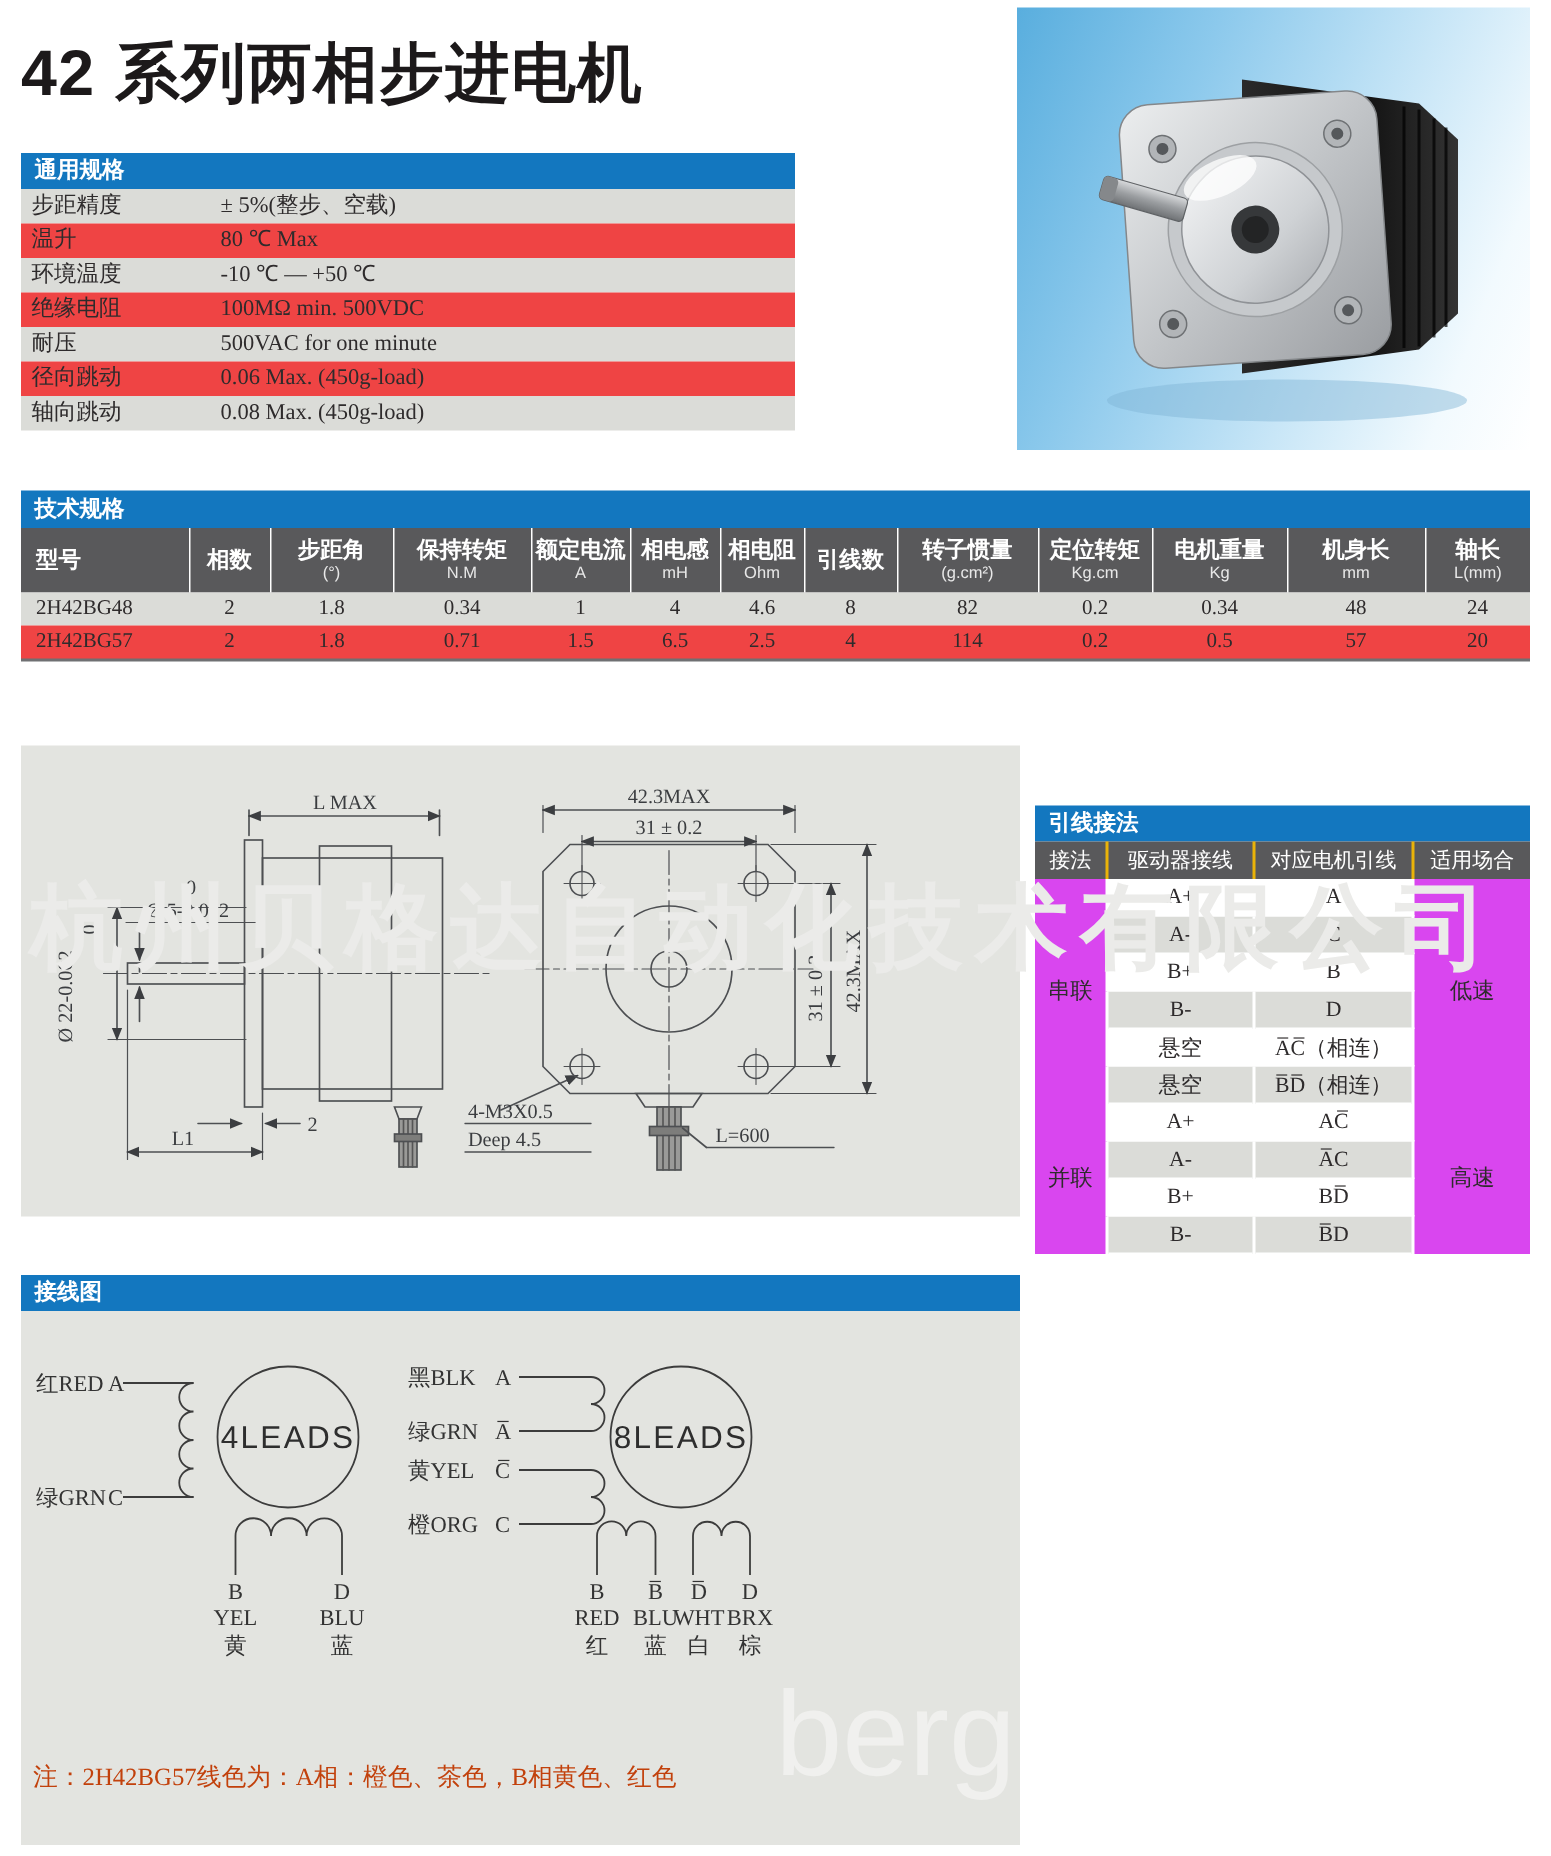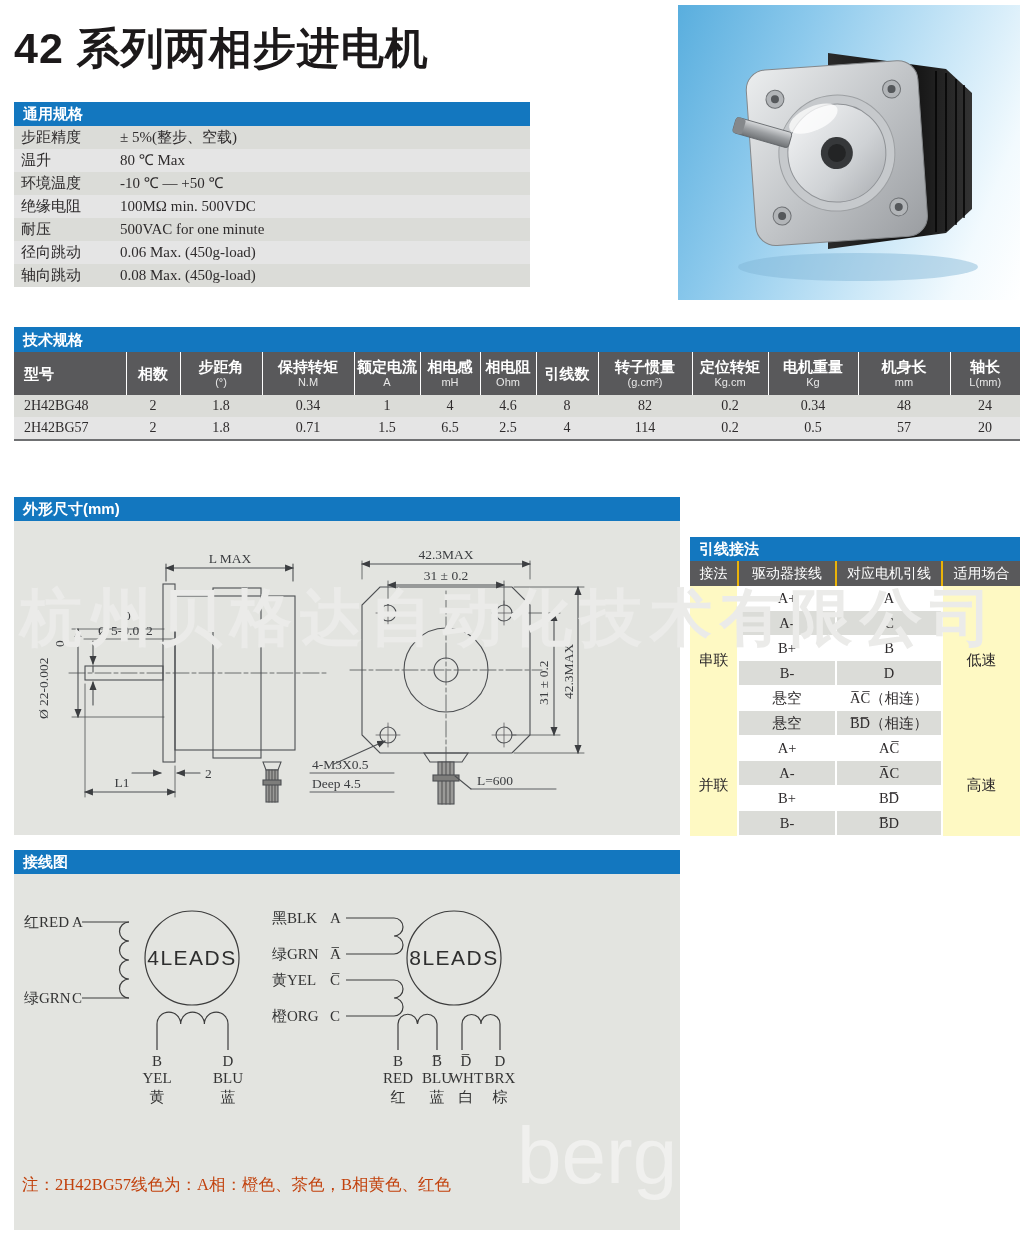--- a/index.html
+++ b/index.html
@@ -14,24 +14,24 @@
   .sec-bar{background:#1377bf;color:#fff;font-weight:bold;font-size:15px;
            line-height:24px;height:24px;padding-left:9px;box-sizing:border-box;}
 
   
   .photo{position:absolute;left:678px;top:5px;width:342px;height:295px;
          background:linear-gradient(112deg,#59aede 0%,#8cc9ec 30%,#c8e6f7 62%,#f2fafe 85%,#ffffff 100%);}
 
   
   .gen{position:absolute;left:14px;top:102px;width:516px;}
   .g-row{display:flex;height:23px;line-height:23px;
-         font-family:"Liberation Serif",serif;font-size:15px;color:#2e2b2c;}
+         font-family:"Liberation Serif",serif;font-size:15px;color:#2e2b2c;gap:27px;}
   .g-label{width:106px;padding-left:7px;box-sizing:border-box;}
   .g-val{flex:1;}
-  .bg-g{background:#dbdcd8;} .bg-w{background:#e5e5e5;justify-content:space-between;}
+  .bg-g{background:#dbdcd8;} .bg-w{background:#ef4444;justify-content:space-between;}
 
   
   .tech{position:absolute;left:14px;top:327px;width:1006px;}
   .tech .sec-bar{height:25px;line-height:25px;}
   table.tech-table{width:1006px;border-collapse:collapse;table-layout:fixed;}
   table.tech-table th{background:#59595b;color:#fff;font-size:15px;font-weight:bold;
         height:43px;padding:0;line-height:1.2;vertical-align:middle;}
   table.tech-table th + th{border-left:1px solid #fff;}
   table.tech-table th .unit{display:block;font-size:11px;font-weight:normal;color:#e8e8e8;}
   table.tech-table th.model-h{text-align:left;padding-left:10px;}
@@ -46,21 +46,21 @@
 
   
   .leadw{position:absolute;left:690px;top:497px;width:330px;margin-top:40px;}
   table.lead-table{width:330px;border-collapse:collapse;table-layout:fixed;}
   table.lead-table th{background:#59595b;color:#fff;font-size:14px;font-weight:normal;
         height:25px;padding:0;}
   table.lead-table th + th{border-left:2px solid #eab308;}
   table.lead-table td{height:24px;text-align:center;padding:0;
         font-family:"Liberation Serif",serif;font-size:14.5px;color:#2e2b2c;}
   table.lead-table td.m{border-bottom:1px solid #fff;border-left:2px solid #fff;}
-  table.lead-table td.side{background:#fef9c3;font-size:15px;}
+  table.lead-table td.side{background:#d946ef;font-size:15px;}
   table.lead-table td.side.last{border-left:2px solid #fff;}
   table.lead-table tr.w td.m{background:#ffffff;}
   table.lead-table tr.g td.m{background:#dbdcd8;}
 
   
   .wiring{position:absolute;left:14px;top:850px;width:666px;height:380px;overflow:hidden;}
   .wiring-body{position:relative;width:666px;height:356px;background:#e3e4e0;}
   .note{position:absolute;left:8px;top:300px;font-family:"Liberation Serif",serif;
         font-size:16.5px;color:#c2410c;white-space:nowrap;}
 
@@ -232,21 +232,20 @@
             <td>0.2</td>
         <td>0.5</td>
             <td>57</td>
         <td>20</td>
       </tr>
     </tbody>
       </table>
   </div>
 
   <div class="dims">
-    <div class="sec-bar">外形尺寸(mm)</div>
     <div class="dims-body">
       <svg width="666" height="314" viewBox="0 0 666 314" stroke-linecap="round">
         <defs>
           <marker id="arE" viewBox="0 0 10 10" refX="9" refY="5" markerWidth="8" markerHeight="8" orient="auto">
             <path d="M0,1 L10,5 L0,9 z" fill="#3c3e41"></path>
           </marker>
           <marker id="arS" viewBox="0 0 10 10" refX="9" refY="5" markerWidth="8" markerHeight="8" orient="auto-start-reverse">
             <path d="M0,1 L10,5 L0,9 z" fill="#3c3e41"></path>
           </marker>
         </defs>

